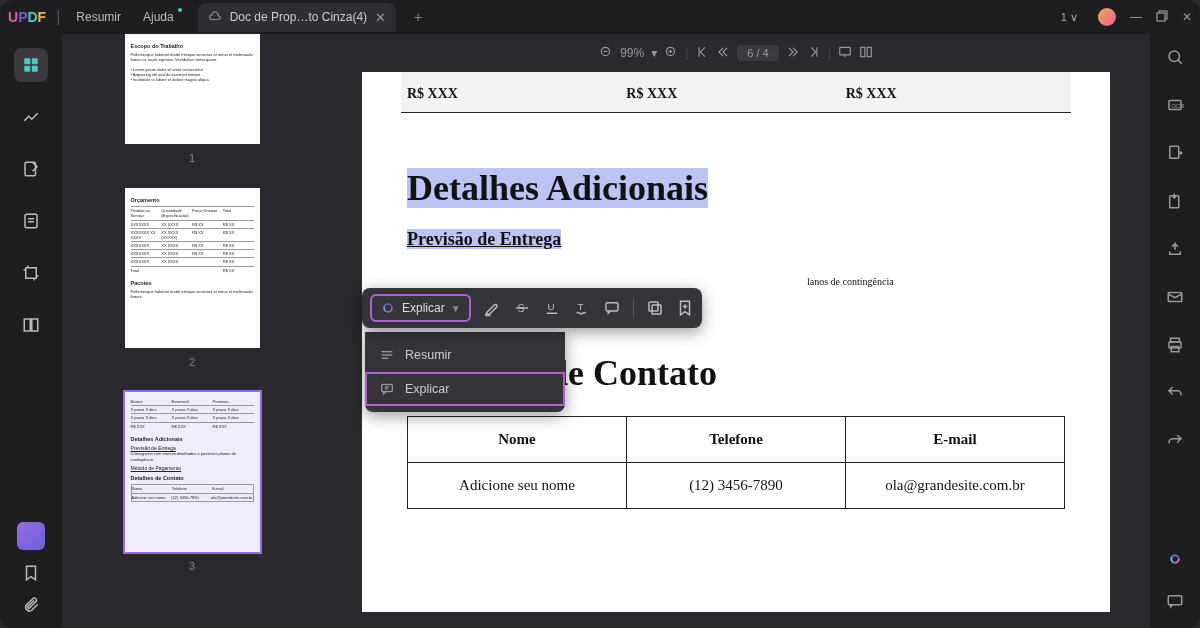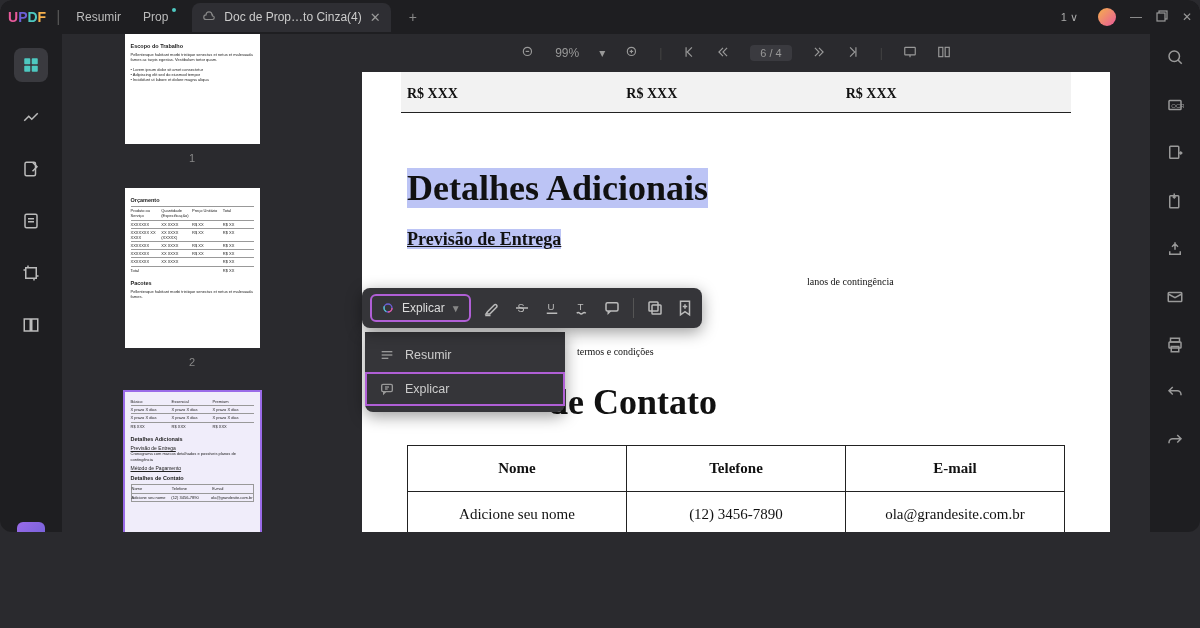--- a/index.html
+++ b/index.html
@@ -102,21 +102,21 @@
   background: #2a2a2e;
   position: relative;
   display: flex;
   flex-direction: column;
 }
 .doc-toolbar {
   height: 38px;
   display: flex;
   align-items: center;
   justify-content: center;
-  gap: 20px;
+  gap: 7px;
   color: #999;
   font-size: 12px;
 }
 .tool-ic { cursor:pointer; color:#999; }
 .tool-ic svg { width:14px; height:14px; }
 .page-ind { background:#3a3a3f; padding:2px 10px; border-radius:4px; font-size:11px; }
 
 .page {
   background: #fff;
   color: #111;
@@ -211,27 +211,27 @@
 .r-icon { color:#999; cursor:pointer; }
 .r-icon svg { width:18px; height:18px; }
 .r-bottom { margin-top:auto; margin-bottom:14px; display:flex; flex-direction:column; gap:20px; align-items:center; }
 .r-ai { width:22px; height:22px; }
 
 .rounded { border-radius: 12px; overflow:hidden; }
 </style>
 </head>
 <body>
 
-<div class="rounded" style="width:1200px; height:532px;">
+<div class="rounded" style="width:1200px; height:628px;">
 
 <div class="titlebar">
   <span class="logo"><span class="u">U</span><span class="p">P</span><span class="d">D</span><span class="f">F</span></span>
   <span style="color:#555;">|</span>
   <span class="menu-item">Resumir</span>
-  <span class="menu-item help">Prop</span>
+  <span class="menu-item help">Ajuda</span>
   <div class="tab">
     <span class="tab-icon">
       <svg viewBox="0 0 24 24" width="14" height="14" fill="none" stroke="currentColor" stroke-width="2">
             <path d="M18 10h-1a5 5 0 00-10 0 4 4 0 000 8h11a3 3 0 000-6z"></path>
           </svg>
     </span>
     <span>Doc de Prop…to Cinza(4)</span>
     <span class="close-icon">✕</span>
   </div>
   <span class="newtab">+</span>
@@ -446,21 +446,20 @@
     <div class="page">
       <div class="price-row">
         <span>R$ XXX</span>
         <span>R$ XXX</span>
         <span>R$ XXX</span>
       </div>
       <div class="h1"><span class="highlight">Detalhes Adicionais</span></div>
       <div class="h2"><span class="highlight">Previsão de Entrega</span></div>
       <div class="body-line" style="padding-left:400px;">lanos de contingência</div>
       <div class="h2" style="padding-left:170px;"><span>nto</span></div>
-      <div class="body-line" style="padding-left:170px; margin-top:18px;">termos e condições</div>
       <div class="h1b"><span style="visibility:hidden;">Detalhes </span><span>de Contato</span></div>
       <div class="contact-table">
         <div class="ct-row ct-head">
           <div>Nome</div>
           <div>Telefone</div>
           <div>E-mail</div>
         </div>
         <div class="ct-row">
           <div>Adicione seu nome</div>
           <div>(12) 3456-7890</div>

